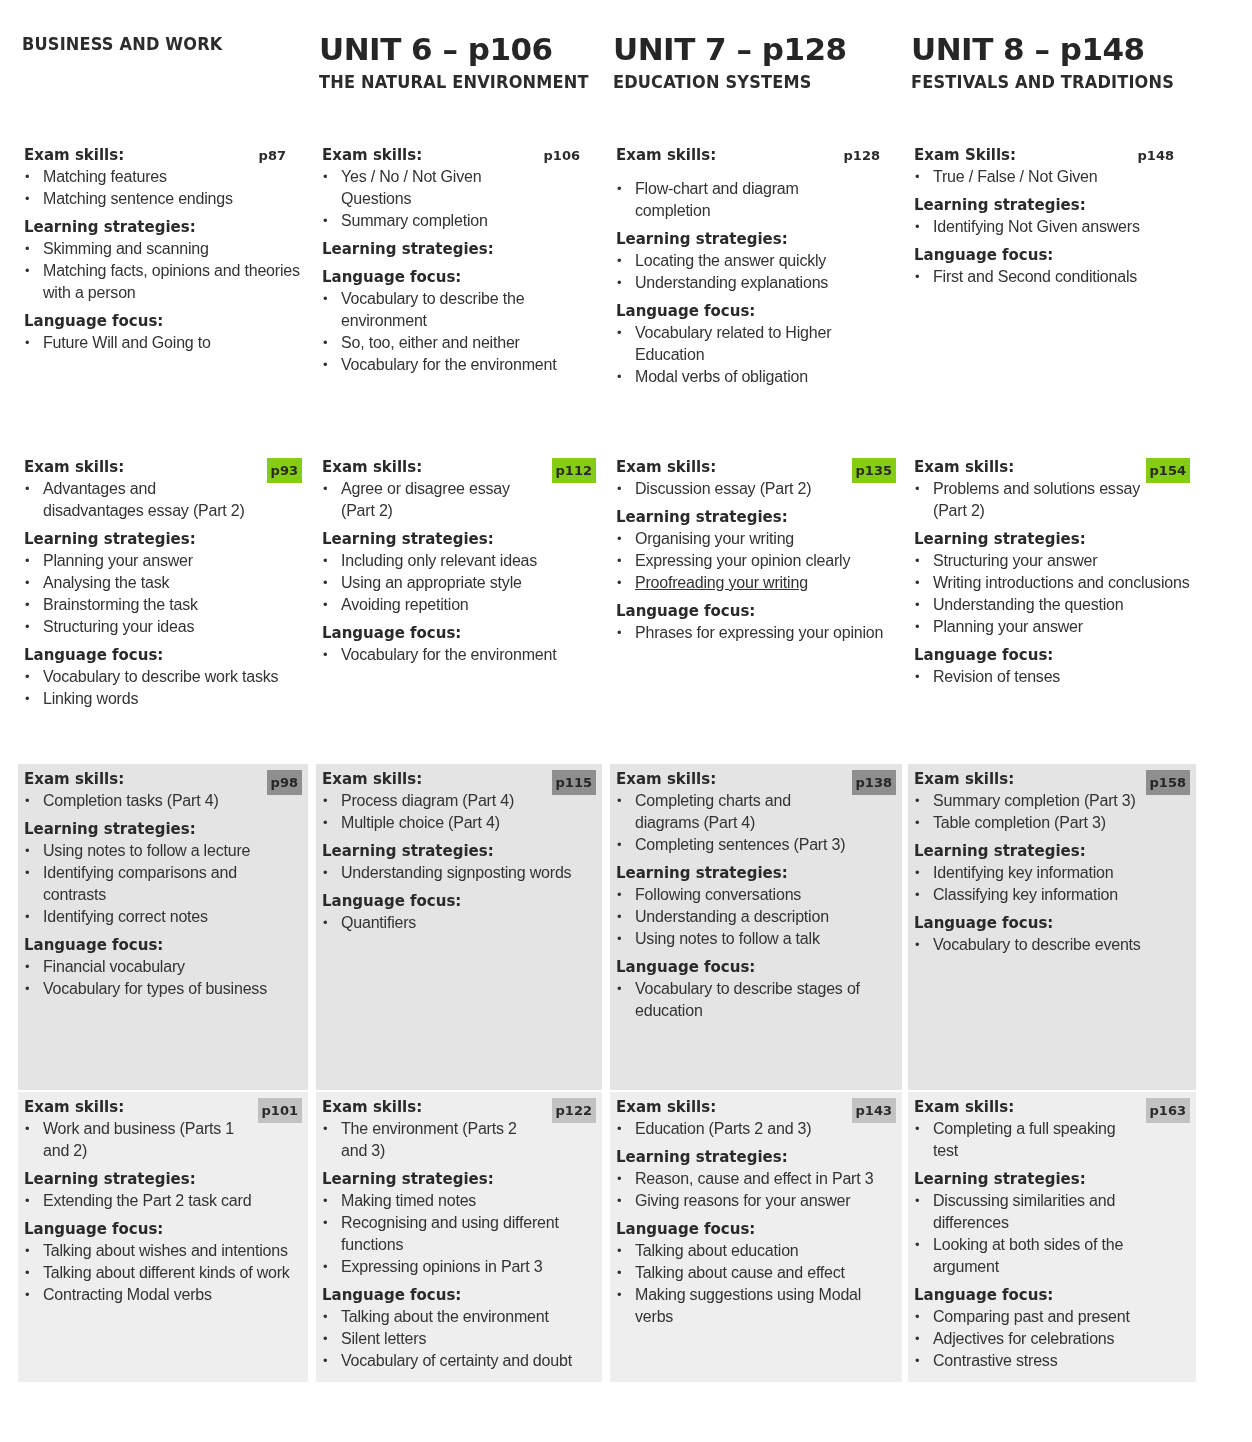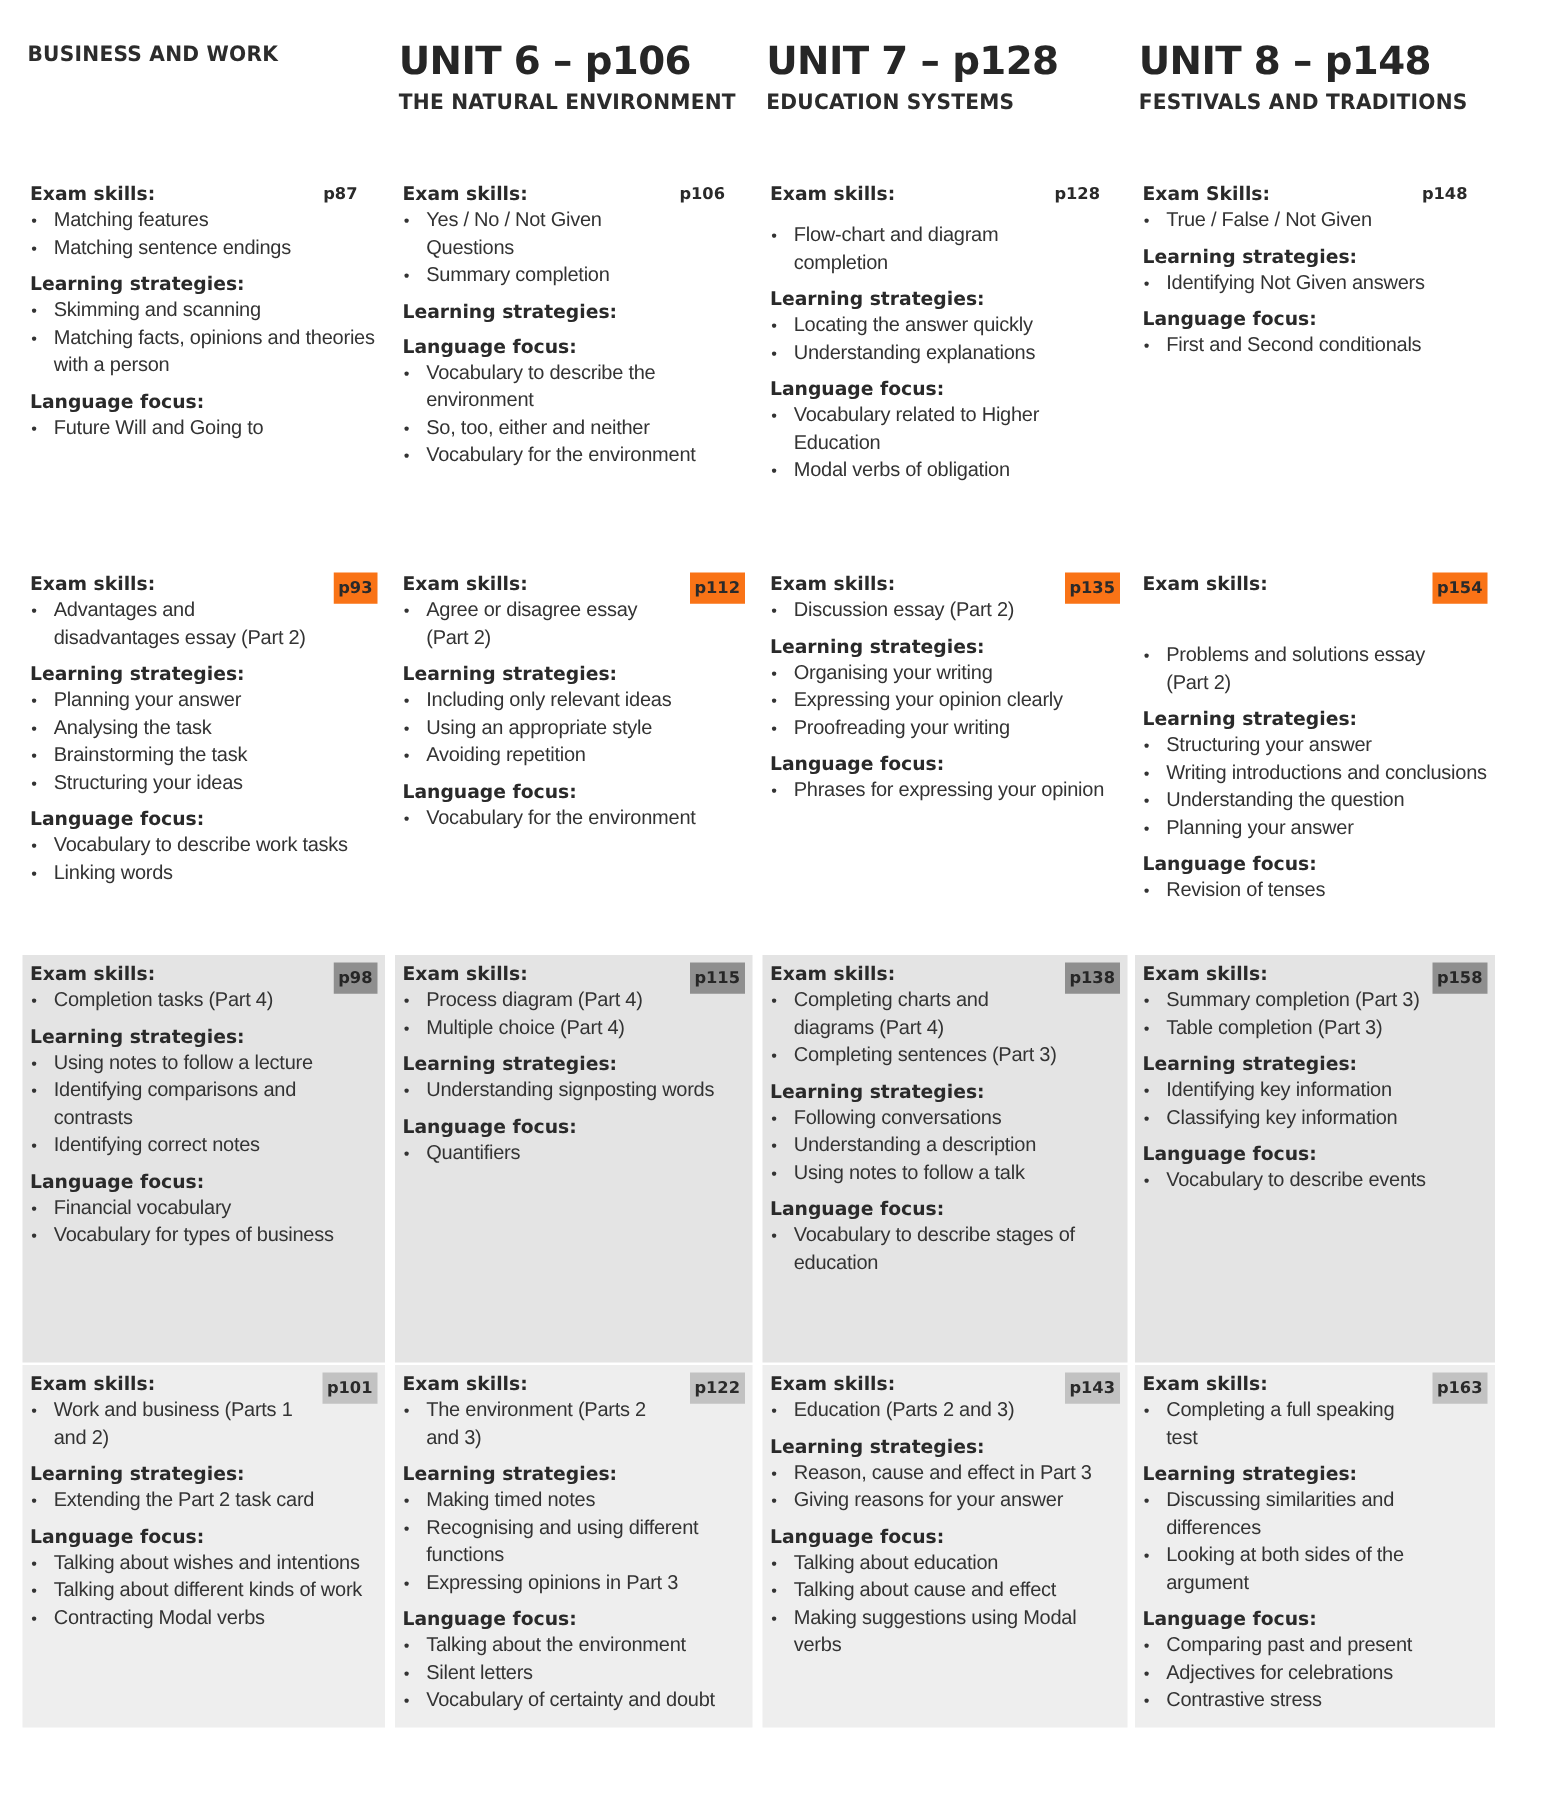--- a/index.html
+++ b/index.html
@@ -22,21 +22,21 @@
   }
   .row-0 .cell, .row-1 .cell { background: transparent; }
   .row-2 .cell { background: #e4e4e4; }
   .row-3 .cell { background: #eeeeee; }
   .badge {
     position: absolute; right: 6px; top: 6px;
     font-family: "DejaVu Sans", sans-serif; font-weight: bold; font-size: 13px;
     padding: 5px 4px; color: #2a2a2a;
   }
   .row-0 .badge { background: transparent; top: 8px; right: 22px; padding: 0; }
-  .row-1 .badge { background: #f97316; }
+  .row-1 .badge { background: #84cc16; }
   .row-2 .badge { background: #8f8f8f; color: #262626; }
   .row-3 .badge { background: #c2c2c2; }
   .sec-head {
     font-family: "DejaVu Sans", sans-serif; font-weight: bold; font-size: 15px;
     color: #2a2a2a; margin: 0; line-height: 22px;
   }
   .sec-head.gap { margin-top: 6px; }
   ul { list-style: none; margin: 0; padding: 0; }
   li {
     position: relative; padding-left: 19px; font-size: 16px; line-height: 22px;
@@ -172,32 +172,32 @@
       <div class="cell" style="left: 610px; top: 452px; width: 292px; height: 290px;">
         <div class="badge">p135</div>
         <div class="sec-head">Exam skills:</div>
         <ul>
           <li style="width: 212px;">Discussion essay (Part 2)</li>
         </ul>
         <div class="sec-head gap">Learning strategies:</div>
         <ul>
           <li style="width: 262px;">Organising your writing</li>
           <li style="width: 262px;">Expressing your opinion clearly</li>
-          <li style="width: 262px;">Proofreading your writing</li>
+          <li style="width: 262px; text-decoration: underline;">Proofreading your writing</li>
         </ul>
         <div class="sec-head gap">Language focus:</div>
         <ul>
           <li style="width: 262px;">Phrases for expressing your opinion</li>
         </ul>
       </div>
       <div class="cell" style="left: 908px; top: 452px; width: 288px; height: 290px;">
         <div class="badge">p154</div>
         <div class="sec-head">Exam skills:</div>
         <ul>
-          <li style="width: 208px; margin-top: 36px;">Problems and solutions essay (Part 2)</li>
+          <li style="width: 208px;">Problems and solutions essay (Part 2)</li>
         </ul>
         <div class="sec-head gap">Learning strategies:</div>
         <ul>
           <li style="width: 258px;">Structuring your answer</li>
           <li style="width: 258px;">Writing introductions and conclusions</li>
           <li style="width: 258px;">Understanding the question</li>
           <li style="width: 258px;">Planning your answer</li>
         </ul>
         <div class="sec-head gap">Language focus:</div>
         <ul>

